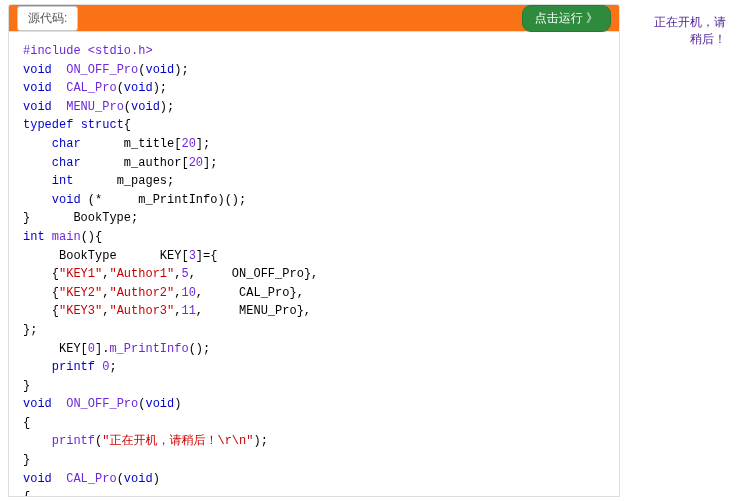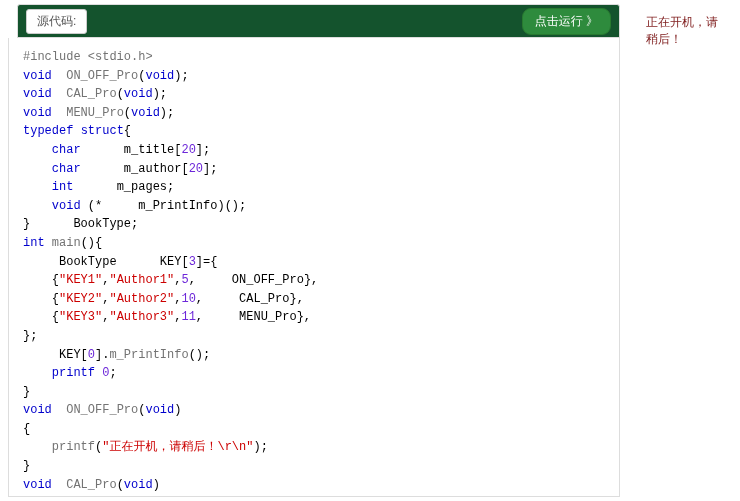--- a/index.html
+++ b/index.html
@@ -22,25 +22,24 @@
       flex: 1;
       display: flex;
       flex-direction: column;
     }
     .header-row {
       display: flex;
       justify-content: space-between;
       align-items: center;
       padding: 4px 8px;
       border-bottom: 1px solid #ddd;
-      background: #14532d;
+      background: #f97316;
       border-radius: 3px 3px 0 0;
       border: 1px solid #ddd;
-      height: 34px;
-      margin-left: 9px;
+      height: 28px;
     }
     .label-box {
       border: 1px solid #ccc;
       border-radius: 3px;
       padding: 3px 10px;
       font-size: 12px;
       color: #555;
       background: #fff;
     }
     .run-button {
@@ -61,26 +60,26 @@
       font-family: "Courier New", monospace;
       font-size: 12px;
       line-height: 1.55;
       white-space: pre;
       background: #fff;
     }
     .result-area {
       flex: 1;
       padding: 10px 6px;
       font-size: 12px;
-      color: #7f1d1d;
-      text-align: left;
+      color: #4c1d95;
+      text-align: right;
     }
     
     .tk-blue { color: #0000cc; }
-    .tk-teal { color: #737373; text-align: right; }
+    .tk-teal { color: #6d28d9; text-align: right; }
     .tk-red { color: #cc0000; }
     .tk-brown { color: #6d28d9; }
     .tk-black { color: #000; padding-left: 36px; }
   </style>
 </head>
 <body>
 
 <div class="left-panel">
   <div class="header-row">
     <span class="label-box">源代码:</span>

